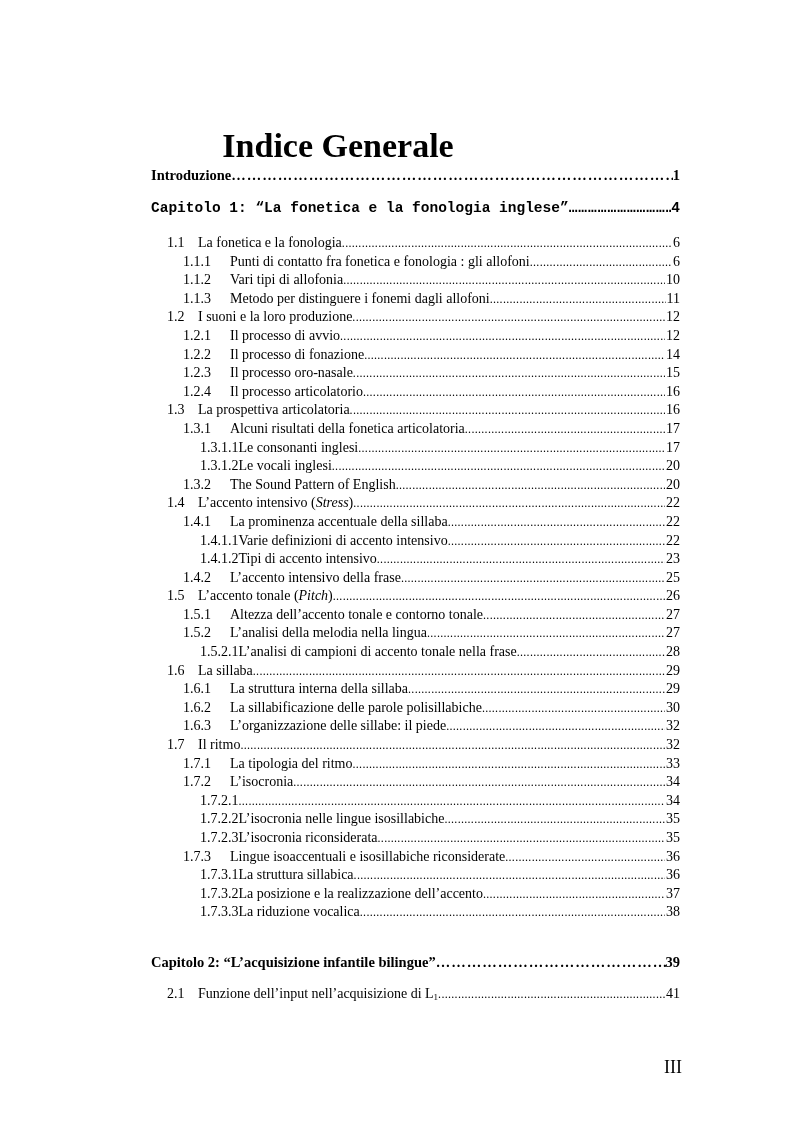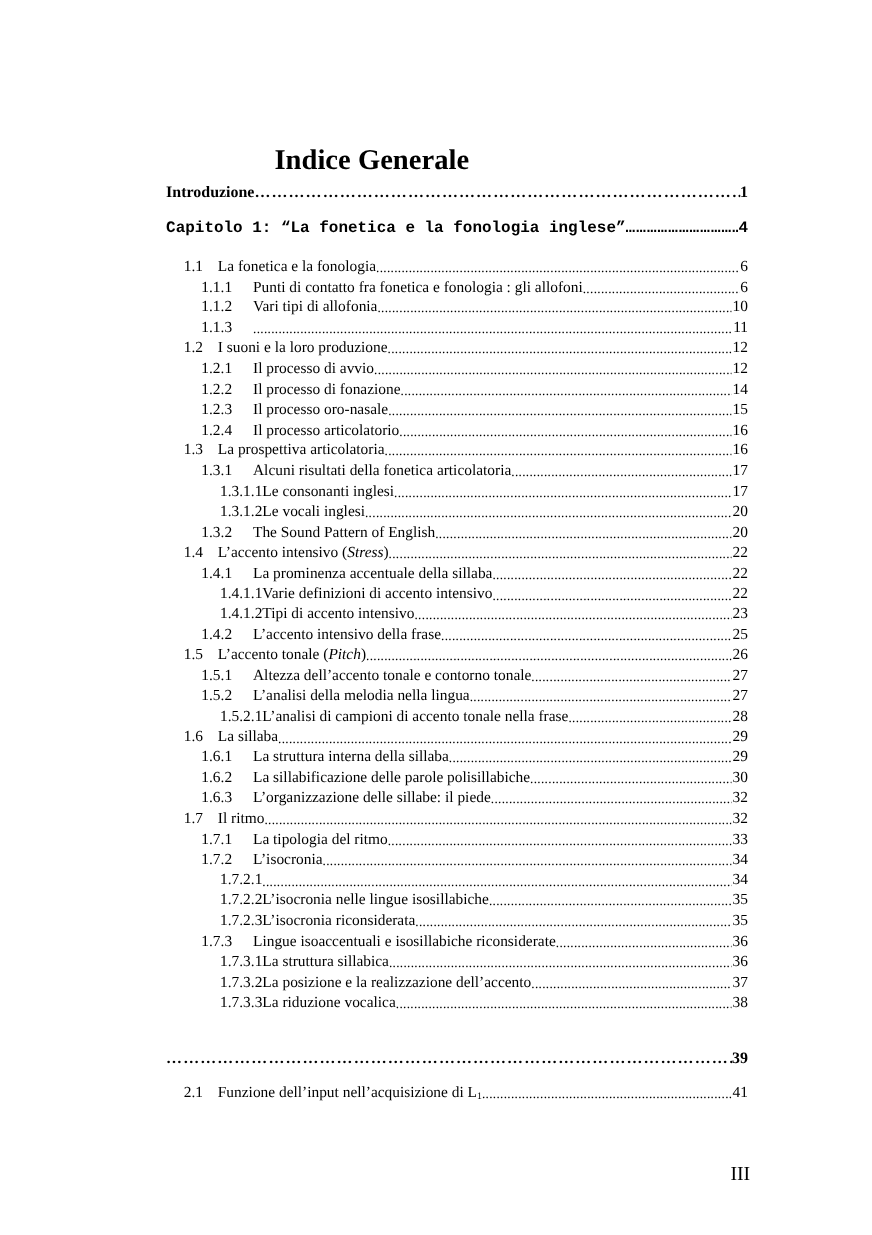--- a/index.html
+++ b/index.html
@@ -1,19 +1,19 @@
 <!DOCTYPE html>
 <html><head>
 <meta charset="utf-8">
 <style>
   html, body { margin:0; padding:0; background:#ffffff; }
   body { width:793px; height:1123px; position:relative; overflow:hidden;
          font-family:"Liberation Serif", serif; color:#000; }
   .title { position:absolute; top:128px; left:0; width:676px; text-align:center;
-           font-weight:bold; font-size:26px; line-height:36px; }
+           font-weight:bold; font-size:34px; line-height:36px; }
   .chap { position:absolute; left:151px; width:529px; font-weight:bold; font-size:14.5px;
           display:flex; white-space:nowrap; line-height:18px; }
   .chap .lbl { flex:0 0 auto; }
   .chap .dots { flex:1 1 auto; overflow:hidden; letter-spacing:1px; }
   .chap .dots::after { content:"……………………………………………………………………………………………………………………………………"; }
   .chap .pg { flex:0 0 auto; }
   .toc { position:absolute; left:167px; width:513px; top:234px; font-size:14px; }
   .row { display:flex; white-space:nowrap; height:18.6px; line-height:18.6px; }
   .row .num { flex:0 0 auto; }
   .row .txt { flex:0 0 auto; }
@@ -62,20 +62,21 @@
       <span class="pg">6</span>
     </div>
     <div class="row l2">
       <span class="num">1.1.2</span>
       <span class="txt">Vari tipi di allofonia</span>
       <span class="dots"></span>
       <span class="pg">10</span>
     </div>
     <div class="row l2">
       <span class="num">1.1.3</span>
+      <span class="txt">Metodo per distinguere i fonemi dagli allofoni</span>
       <span class="dots"></span>
       <span class="pg">11</span>
     </div>
     <div class="row l1">
       <span class="num">1.2</span>
       <span class="txt">I suoni e la loro produzione</span>
       <span class="dots"></span>
       <span class="pg">12</span>
     </div>
     <div class="row l2">
@@ -265,20 +266,21 @@
     </div>
     <div class="row l3">
       <span class="num">1.7.3.3 </span>
       <span class="txt">La riduzione vocalica</span>
       <span class="dots"></span>
       <span class="pg">38</span>
     </div>
   </div>
 
 <div class="chap" style="top:953px;">
+  <span class="lbl">Capitolo 2: “L’acquisizione infantile bilingue”</span>
   <span class="dots"></span>
   <span class="pg">39</span>
 </div>
 
 <div class="toc2" id="toc2">
     <div class="row l1">
       <span class="num">2.1</span>
       <span class="txt">Funzione dell’input nell’acquisizione di L<sub>1</sub></span>
       <span class="dots"></span>
       <span class="pg">41</span>

